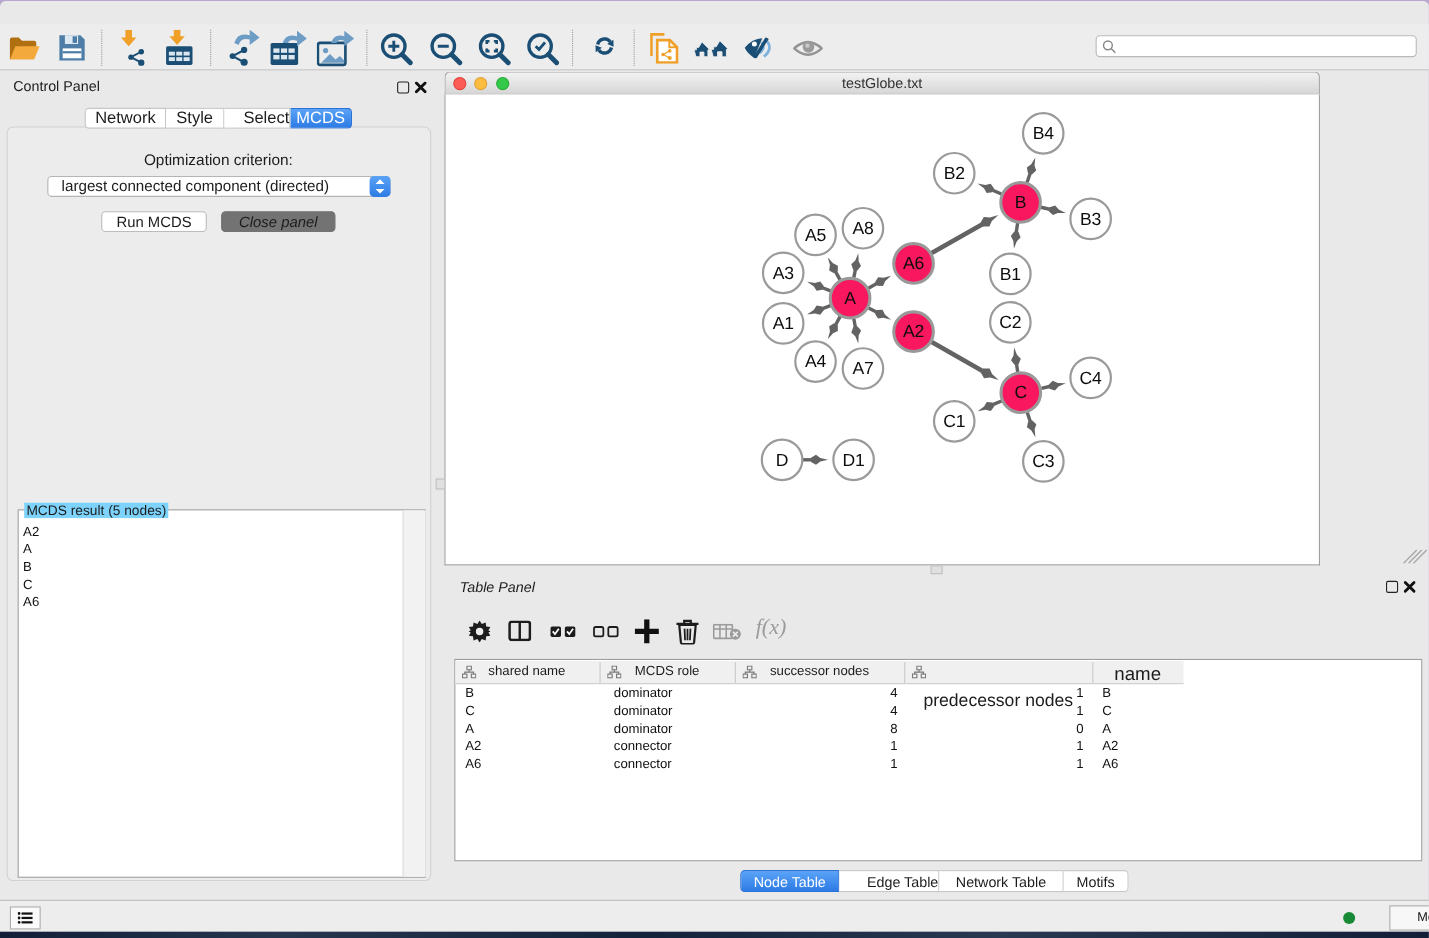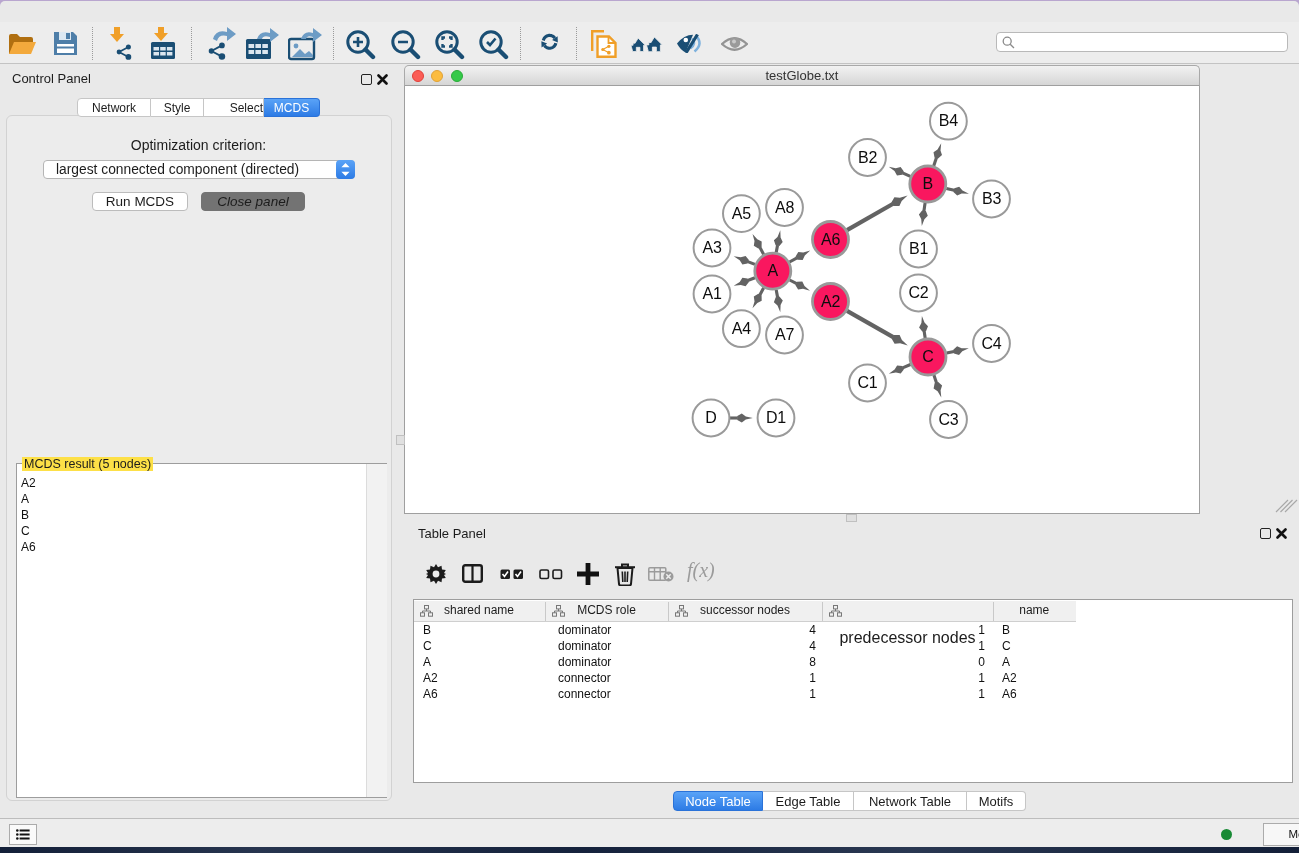--- a/index.html
+++ b/index.html
@@ -139,41 +139,41 @@
     </svg>
 
   <div class="abs" style="left:12px;top:70px;font-size:13px;color:#1c1c1c;">Control Panel</div>
   <div class="abs" style="left:361px;top:73px;width:9px;height:9px;border:1.6px solid #222;border-radius:2px;"></div>
   <svg class="abs" style="left:377px;top:73px" width="11" height="11" viewBox="0 0 11 11">
       <path d="M1.5 1.5 L9.5 9.5 M9.5 1.5 L1.5 9.5" stroke="#111" stroke-width="2.6" stroke-linecap="round"></path>
     </svg>
 
   <div class="abs" style="left:6px;top:114px;width:386px;height:686px;background:#ececec;border:1px solid #d2d2d2;border-radius:6px;box-sizing:border-box;"></div>
 
-  <div class="abs" style="left:77px;top:97px;height:19px;display:flex;font-size:12px;color:#1c1c1c;">
+  <div class="abs" style="left:77px;top:97px;height:19px;display:flex;font-size:15px;color:#1c1c1c;">
     <div style="background:#fff;border:1px solid #c6c6c6;border-radius:4px 0 0 4px;width:72px;line-height:18px;text-align:center;">Network</div>
     <div style="background:#fff;border:1px solid #c6c6c6;border-left:none;width:52px;line-height:18px;text-align:center;">Style</div>
     <div style="background:#fff;border:1px solid #c6c6c6;border-left:none;width:59px;line-height:18px;text-align:right;">Select</div>
     <div class="blue" style="border:1px solid #2a72d8;border-left:none;border-radius:0 4px 4px 0;width:55px;line-height:18px;text-align:center;">MCDS</div>
   </div>
   <div class="abs" style="left:0;top:136px;width:397px;text-align:center;font-size:14px;color:#1c1c1c;">Optimization criterion:</div>
 
   <div class="abs" style="left:43px;top:159px;width:312px;height:19px;background:#fff;border:1px solid #b5b5b5;border-radius:4px;box-sizing:border-box;"></div>
   <div class="abs" style="left:56px;top:161px;font-size:13.8px;color:#1c1c1c;">largest connected component (directed)</div>
   <div class="abs blue" style="left:336px;top:159px;width:19px;height:19px;border-radius:4px;box-sizing:border-box;"></div>
   <svg class="abs" style="left:339px;top:161px" width="13" height="15" viewBox="0 0 13 15">
       <path d="M2.4 5.2 L6.5 1 L10.6 5.2 Z M2.4 9.8 L6.5 14 L10.6 9.8 Z" fill="#fff"></path>
     </svg>
 
   <div class="abs" style="left:92px;top:191px;width:96px;height:19px;background:#fff;border:1px solid #bcbcbc;border-radius:4px;box-sizing:border-box;text-align:center;font-size:13.5px;line-height:17px;color:#1c1c1c;">Run MCDS</div>
   <div class="abs" style="left:201px;top:191px;width:104px;height:19px;background:#737373;border:1px solid #737373;border-radius:4px;box-sizing:border-box;text-align:center;font-size:13.5px;line-height:17px;color:#1c1c1c;font-style:italic;">Close panel</div>
 
   <div class="abs" style="left:16px;top:462px;width:371px;height:335px;background:#fff;border:1px solid #9d9d9d;box-sizing:border-box;"></div>
   <div class="abs" style="left:366px;top:463px;width:20px;height:333px;background:#f2f2f2;border-left:1px solid #dcdcdc;"></div>
-  <div class="abs" style="left:22px;top:456px;background:#fde047;padding:0 2px;font-size:12.5px;color:#1c1c1c;">MCDS result (5 nodes)</div>
+  <div class="abs" style="left:22px;top:456px;background:#7dd3fc;padding:0 2px;font-size:12.5px;color:#1c1c1c;">MCDS result (5 nodes)</div>
   <div class="abs" style="left:21px;top:474px;font-size:12px;color:#111;line-height:16px;">A2<br>A<br>B<br>C<br>A6</div>
 
   <div class="abs" style="left:404px;top:64px;width:796px;height:450px;">
     <div style="position:absolute;left:0;top:0;width:100%;height:21px;background:linear-gradient(#f2f2f2,#d6d6d6);border:1px solid #a9a9a9;border-bottom:1px solid #9f9f9f;border-radius:5px 5px 0 0;box-sizing:border-box;"></div>
     <div class="tl" style="left:8px;top:4.5px;background:#fb5d56;border:1px solid #e1403a;"></div>
     <div class="tl" style="left:27px;top:4.5px;background:#fcbc3f;border:1px solid #e0a236;"></div>
     <div class="tl" style="left:47px;top:4.5px;background:#35c949;border:1px solid #2aab38;"></div>
     <div style="position:absolute;top:3px;width:100%;text-align:center;font-size:13px;color:#333;">testGlobe.txt</div>
     <div style="position:absolute;left:0;top:21px;width:100%;height:428px;background:#fff;border:1px solid #9f9f9f;border-top:none;box-sizing:border-box;"></div>
   </div>
@@ -259,21 +259,21 @@
 <circle cx="371.0" cy="331.0" r="18.4" fill="#ffffff" stroke="#9a9a9a" stroke-width="2"></circle>
 <text x="371.0" y="336.2" text-anchor="middle" font-size="16" letter-spacing="-0.2" fill="#0d0d0d">D1</text>
   <g stroke="#a8a8a8" stroke-width="1.2">
         <path d="M871 425 L883 413 M875.5 425 L887.5 413 M880 425 L892 413"></path>
       </g>
   </svg>
 
   <div class="abs" style="left:396px;top:434px;width:7px;height:8px;background:#e0e0e0;border:1px solid #c0c0c0;"></div>
   <div class="abs" style="left:846px;top:513px;width:9px;height:6px;background:#e0e0e0;border:1px solid #c0c0c0;"></div>
 
-  <div class="abs" style="left:418px;top:525px;font-size:13px;color:#1c1c1c;">Table Panel</div>
+  <div class="abs" style="left:418px;top:525px;font-size:13px;color:#1c1c1c;font-style:italic;">Table Panel</div>
   <div class="abs" style="left:1260px;top:527px;width:9px;height:9px;border:1.6px solid #222;border-radius:2px;"></div>
   <svg class="abs" style="left:1276px;top:527px" width="11" height="11" viewBox="0 0 11 11">
       <path d="M1.5 1.5 L9.5 9.5 M9.5 1.5 L1.5 9.5" stroke="#111" stroke-width="2.6" stroke-linecap="round"></path>
     </svg>
   <svg class="abs" style="left:426px;top:563px" width="20" height="20" viewBox="0 0 20 20">
       <path d="M10 0 L12 3.2 L15.5 1.8 L16 5.5 L19.8 6 L18 9 L20 10 L18 11 L19.8 14 L16 14.5 L15.5 18.2 L12 16.8 L10 20 L8 16.8 L4.5 18.2 L4 14.5 L0.2 14 L2 11 L0 10 L2 9 L0.2 6 L4 5.5 L4.5 1.8 L8 3.2 Z" fill="#1c1c1c"></path>
       <circle cx="10" cy="10" r="3.4" fill="#ededed"></circle>
     </svg>
 <svg class="abs" style="left:462px;top:563px" width="21" height="19" viewBox="0 0 21 19">
       <rect x="1.2" y="1.2" width="18.6" height="16.6" rx="2" fill="none" stroke="#1c1c1c" stroke-width="2.4"></rect>
@@ -336,21 +336,21 @@
     </svg>
 <div class="abs" style="left:668px;top:601px;width:1px;height:19px;background:#c9c9c9;"></div>
 <div class="abs" style="left:822px;top:628px;width:171px;text-align:center;font-size:16px;color:#1c1c1c;">predecessor nodes</div>
 <svg class="abs" style="left:829px;top:604px" width="13" height="12" viewBox="0 0 13 12">
       <rect x="4.5" y="0.5" width="4" height="3.4" fill="none" stroke="#777" stroke-width="1"></rect>
       <rect x="0.5" y="7.8" width="4" height="3.4" fill="none" stroke="#777" stroke-width="1"></rect>
       <rect x="8.5" y="7.8" width="4" height="3.4" fill="none" stroke="#777" stroke-width="1"></rect>
       <path d="M6.5 4 L6.5 6 M2.5 7.8 L2.5 6 L10.5 6 L10.5 7.8" stroke="#777" stroke-width="1" fill="none"></path>
     </svg>
 <div class="abs" style="left:822px;top:601px;width:1px;height:19px;background:#c9c9c9;"></div>
-<div class="abs" style="left:993px;top:602px;width:82.5px;text-align:center;font-size:12px;color:#1c1c1c;">name</div>
+<div class="abs" style="left:993px;top:602px;width:82.5px;text-align:center;font-size:17px;color:#1c1c1c;">name</div>
 <div class="abs" style="left:993px;top:601px;width:1px;height:19px;background:#c9c9c9;"></div>
 <div class="abs" style="left:423px;top:622px;font-size:12px;color:#111;">B</div>
 <div class="abs" style="left:558px;top:622px;font-size:12px;color:#111;">dominator</div>
 <div class="abs" style="left:700px;top:622px;width:116px;text-align:right;font-size:12px;color:#111;">4</div>
 <div class="abs" style="left:870px;top:622px;width:115px;text-align:right;font-size:12px;color:#111;">1</div>
 <div class="abs" style="left:1002px;top:622px;font-size:12px;color:#111;">B</div>
 <div class="abs" style="left:423px;top:637.9px;font-size:12px;color:#111;">C</div>
 <div class="abs" style="left:558px;top:637.9px;font-size:12px;color:#111;">dominator</div>
 <div class="abs" style="left:700px;top:637.9px;width:116px;text-align:right;font-size:12px;color:#111;">4</div>
 <div class="abs" style="left:870px;top:637.9px;width:115px;text-align:right;font-size:12px;color:#111;">1</div>
@@ -366,21 +366,21 @@
 <div class="abs" style="left:870px;top:669.6999999999999px;width:115px;text-align:right;font-size:12px;color:#111;">1</div>
 <div class="abs" style="left:1002px;top:669.6999999999999px;font-size:12px;color:#111;">A2</div>
 <div class="abs" style="left:423px;top:685.5999999999999px;font-size:12px;color:#111;">A6</div>
 <div class="abs" style="left:558px;top:685.5999999999999px;font-size:12px;color:#111;">connector</div>
 <div class="abs" style="left:700px;top:685.5999999999999px;width:116px;text-align:right;font-size:12px;color:#111;">1</div>
 <div class="abs" style="left:870px;top:685.5999999999999px;width:115px;text-align:right;font-size:12px;color:#111;">1</div>
 <div class="abs" style="left:1002px;top:685.5999999999999px;font-size:12px;color:#111;">A6</div>
 
   <div class="abs" style="left:673px;top:790px;height:20px;display:flex;font-size:13px;color:#1c1c1c;">
     <div class="blue" style="border:1px solid #2a72d8;border-radius:4px 0 0 4px;width:88px;line-height:19px;text-align:center;">Node Table</div>
-    <div style="background:#fff;border:1px solid #c6c6c6;border-left:none;width:90px;line-height:19px;text-align:center;">Edge Table</div>
+    <div style="background:#fff;border:1px solid #c6c6c6;border-left:none;width:90px;line-height:19px;text-align:right;">Edge Table</div>
     <div style="background:#fff;border:1px solid #c6c6c6;border-left:none;width:112px;line-height:19px;text-align:center;">Network Table</div>
     <div style="background:#fff;border:1px solid #c6c6c6;border-left:none;border-radius:0 4px 4px 0;width:58px;line-height:19px;text-align:center;">Motifs</div>
   </div>
 
   <div class="abs" style="left:0;top:817px;width:1299px;height:29px;background:#ededed;border-top:1px solid #bdbdbd;"></div>
   <div class="abs" style="left:9px;top:823px;width:28px;height:21px;background:#fafafa;border:1px solid #ababab;box-sizing:border-box;"></div>
   <svg class="abs" style="left:16px;top:828px" width="14" height="11" viewBox="0 0 14 11">
       <g fill="#111">
         <circle cx="1.3" cy="1.5" r="1.3"></circle>
         <circle cx="1.3" cy="5.5" r="1.3"></circle>

